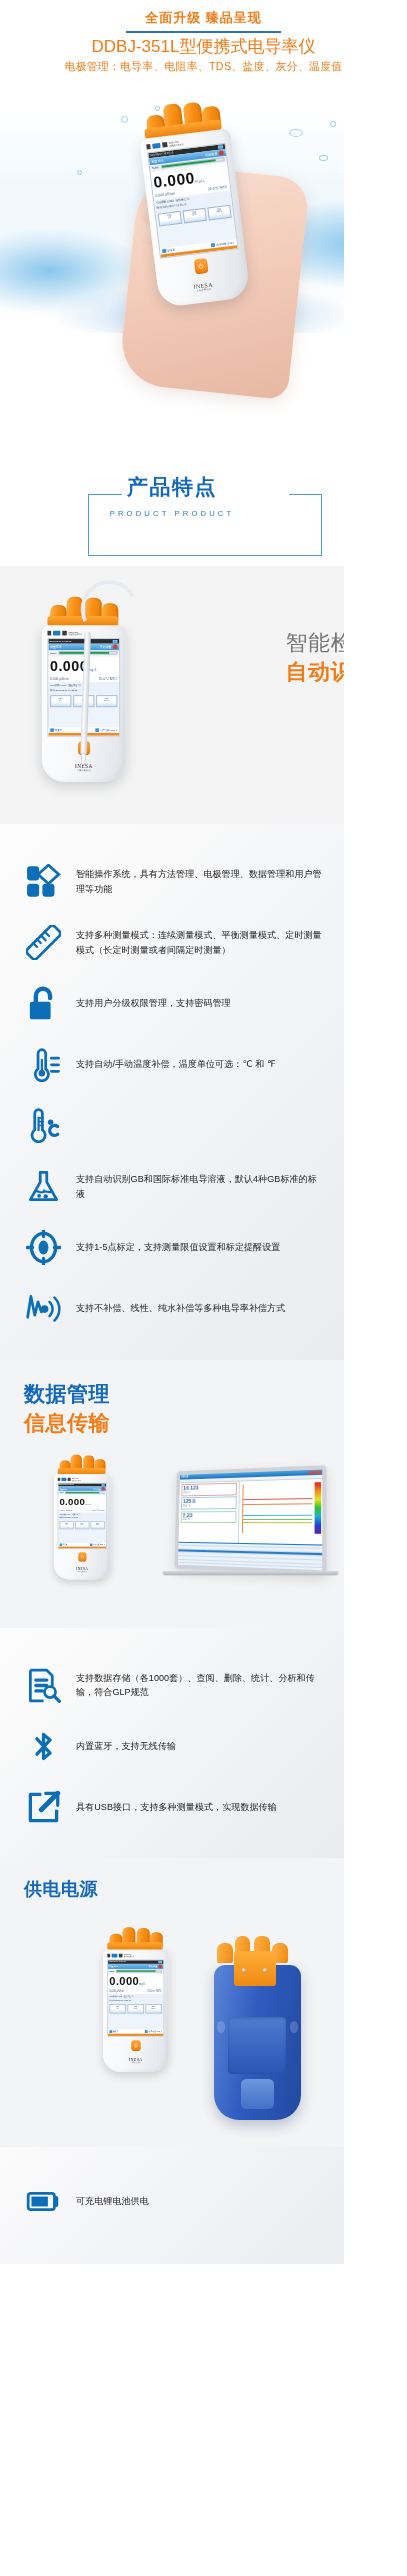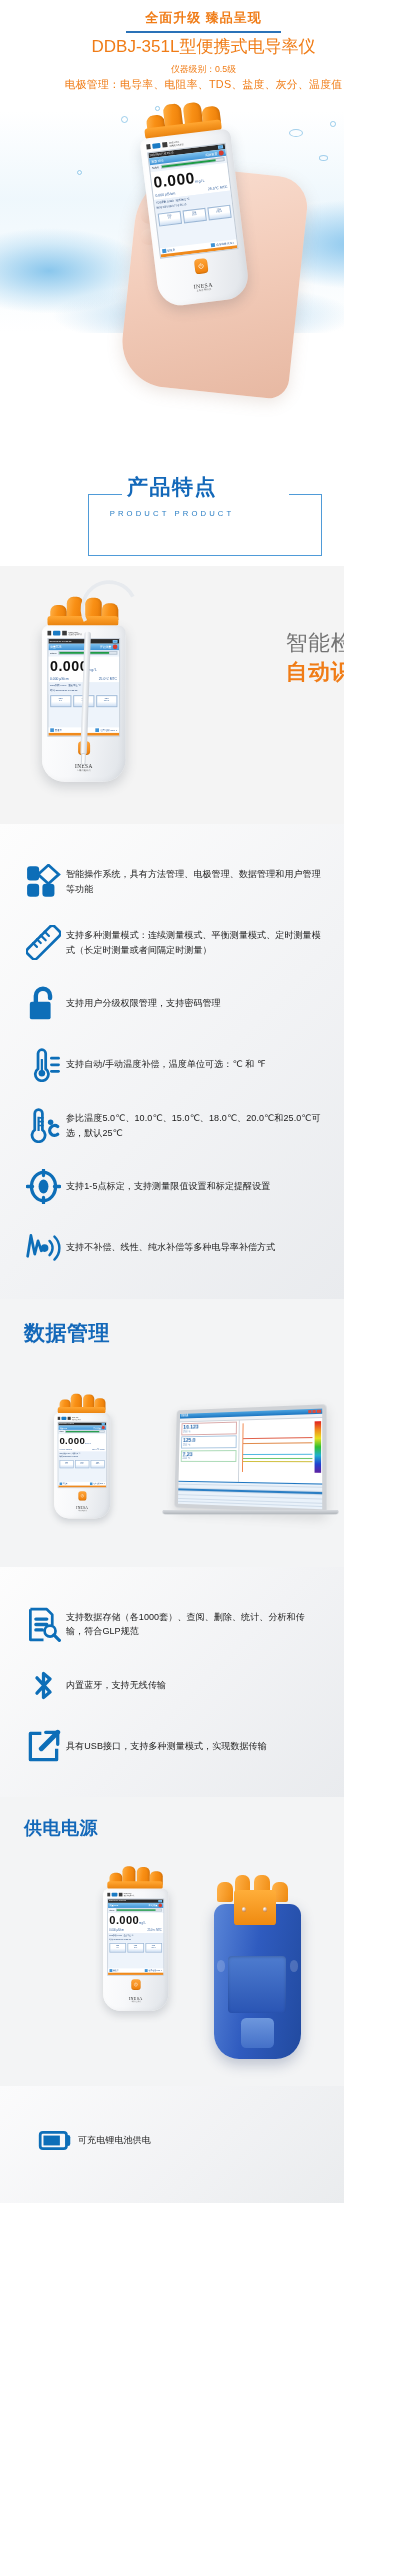--- a/index.html
+++ b/index.html
@@ -159,21 +159,21 @@
   .probe-cable { position:absolute; z-index:7; left: 155px; top: -15.5px; width: 62px; height: 62px;
     border: 4.6px solid #e7eaee; border-radius: 50%; border-color: #e7eaee transparent transparent #e7eaee;
     transform: rotate(18deg); }
 
   
   .feature-list {
     background: linear-gradient(135deg,#fdfdfd 0%, #f2f3f5 55%, #e9ebee 100%);
     padding: 27px 0 20.6px;
   }
   .feature-row {
-    display:flex; align-items:center; gap: 4px;
+    display:flex; align-items:center; gap: 14px;
     padding: 0 21.6px 0 24px; min-height: 61px;
   }
   .feat-icon { flex: 0 0 38px; width: 38px; height: 38px; display:flex; align-items:center; justify-content:center; }
   .feat-icon svg { width: 35px; height: 35px; display:block; }
   .feat-text { font-size: 9px; color: #1a1a1a; line-height: 1.62; letter-spacing: 0.1px; }
 
   
   .datahead { position:relative; background:#f3f4f5; padding: 20.6px 0 0 24px; height: 268px; overflow:hidden; }
   .dh-l1 { font-size: 21px; font-weight:bold; color:#1368b9; letter-spacing:0.5px; line-height:1.35; }
   .dh-l2 { font-size: 21px; font-weight:bold; color:#f07c16; letter-spacing:0.5px; line-height:1.35; }
@@ -223,34 +223,33 @@
     background: radial-gradient(circle at 35% 35%, #fff, #b35c18); }
   .bk-body { position:relative; margin-top: 2.1px; width: 87px; height: 155px; border-radius: 11.3px 11.3px 25px 25px;
     background: linear-gradient(100deg,#5a86d8 0%, #2f5bbf 45%, #214a9f 100%);
     box-shadow: 0 5.2px 12.4px rgba(30,50,100,.25); }
   .bk-plate { position:absolute; left: 14.4px; top: 52px; width: 58px; height: 57px; border-radius: 4.1px;
     background: linear-gradient(180deg,#4e7ccf,#2a55b4); box-shadow: inset 0 1px 3.1px rgba(0,0,0,.2); }
   .bk-tab { position:absolute; left: 27px; bottom: 11.3px; width: 33px; height: 30px; border-radius: 5.2px;
     background: linear-gradient(180deg,#6d97dd,#4470c8); }
   .bk-dot { position:absolute; width: 8.2px; height: 11.3px; border-radius: 50%; background: rgba(255,255,255,.18); top: 56px; }
 
-  .pwr-list { background: linear-gradient(135deg,#fbfbfc 0%, #f1f2f4 60%, #eaecee 100%); padding: 24px 12px 32px; }
+  .pwr-list { background: linear-gradient(135deg,#fbfbfc 0%, #f1f2f4 60%, #eaecee 100%); padding: 24px 0 32px; }
 </style>
 </head>
 <body>
 
 <div class="page">
 
   <section class="hero">
 
     <div class="hero-title-wrap">
       <div class="hero-kicker">全面升级 臻品呈现</div>
       <div class="hero-kicker-rule"></div>
       <div class="hero-model">DDBJ-351L型便携式电导率仪</div>
-      <div class="hero-grade">仪器级别：0.5级</div>
       <div class="hero-items">电极管理：电导率、电阻率、TDS、盐度、灰分、温度值</div>
     </div>
 
     <div class="water-band"></div>
     <div class="wave" style="left:289px;top:129px;width:14.4px;height:8.2px;"></div>
     <div class="wave" style="left:319px;top:155px;width:9.3px;height:5.7px;"></div>
     <div class="bubble" style="left:121px;top:116px;width:7.2px;height:7.2px;"></div>
     <div class="bubble" style="left:155px;top:106px;width:4.6px;height:4.6px;"></div>
     <div class="bubble" style="left:330px;top:121px;width:5.7px;height:5.7px;"></div>
     <div class="bubble" style="left:361px;top:149px;width:8.2px;height:8.2px;"></div>
@@ -483,23 +482,34 @@
     <div class="feature-row">
       <div class="feat-icon">
         <svg viewBox="0 0 64 64">
           <path d="M16 40 V10 a7 7 0 0 1 14 0 v30 a12 12 0 1 1 -14 0 Z" fill="none" stroke="#0d6eb8" stroke-width="5"></path>
           <rect x="21" y="16" width="4" height="26" fill="#0d6eb8"></rect>
           <path d="M25 18 h6 M25 25 h6 M25 32 h6" stroke="#0d6eb8" stroke-width="3" stroke-linecap="round"></path>
           <circle cx="45" cy="26" r="5" fill="#0d6eb8"></circle>
           <path d="M58 34 a9 9 0 1 0 0 14" fill="none" stroke="#0d6eb8" stroke-width="6" stroke-linecap="round"></path>
         </svg>
       </div>
-      <div class="feat-text">参比温度5.0℃、10.0℃、15.0℃、18.0℃、20.0℃和25.0℃可选，默认25℃</div>
-    </div>
-
+    </div>
+
+    <div class="feature-row">
+      <div class="feat-icon">
+        <svg viewBox="0 0 64 64" fill="none" stroke="#0d6eb8" stroke-width="5" stroke-linejoin="round">
+          <path d="M24 6 h16 M26 6 v18 L8 56 h48 L38 24 V6"></path>
+          <path d="M15 42 c6 -5 10 3 17 0 c6 -3 10 2 14 0" stroke-width="4"></path>
+          <circle cx="24" cy="49" r="3.5" fill="#0d6eb8" stroke="none"></circle>
+          <circle cx="36" cy="50" r="4" fill="#0d6eb8" stroke="none"></circle>
+          <circle cx="33" cy="40" r="2.5" fill="#0d6eb8" stroke="none"></circle>
+        </svg>
+      </div>
+      <div class="feat-text">支持自动识别GB和国际标准电导溶液，默认4种GB标准的标液</div>
+    </div>
 
     <div class="feature-row">
       <div class="feat-icon">
         <svg viewBox="0 0 64 64">
           <ellipse cx="32" cy="32" rx="22" ry="26" fill="none" stroke="#0d6eb8" stroke-width="6"></ellipse>
           <ellipse cx="32" cy="32" rx="9" ry="13" fill="#0d6eb8"></ellipse>
           <path d="M32 2 v10 M32 52 v10 M2 32 h10 M52 32 h10" stroke="#0d6eb8" stroke-width="6" stroke-linecap="round"></path>
         </svg>
       </div>
       <div class="feat-text">支持1-5点标定，支持测量限值设置和标定提醒设置</div>
@@ -514,20 +524,21 @@
           <path d="M52 12 a29 29 0 0 1 0 42" stroke-width="4.5"></path>
         </svg>
       </div>
       <div class="feat-text">支持不补偿、线性、纯水补偿等多种电导率补偿方式</div>
     </div>
 
   </section>
 
   <section class="datahead">
     <div class="dh-l1">数据管理</div>
+    <div class="dh-l2">信息传输</div>
 
     <div class="dh-stage">
       <div class="dh-meter">
         <div class="meter" style="left:0;transform:rotate(0deg);">
           <div class="meter-caps">
             <div class="cap c1"></div>
             <div class="cap c2"></div>
             <div class="cap c3"></div>
             <div class="cap c4"></div>
             <div class="cap-base"></div>

